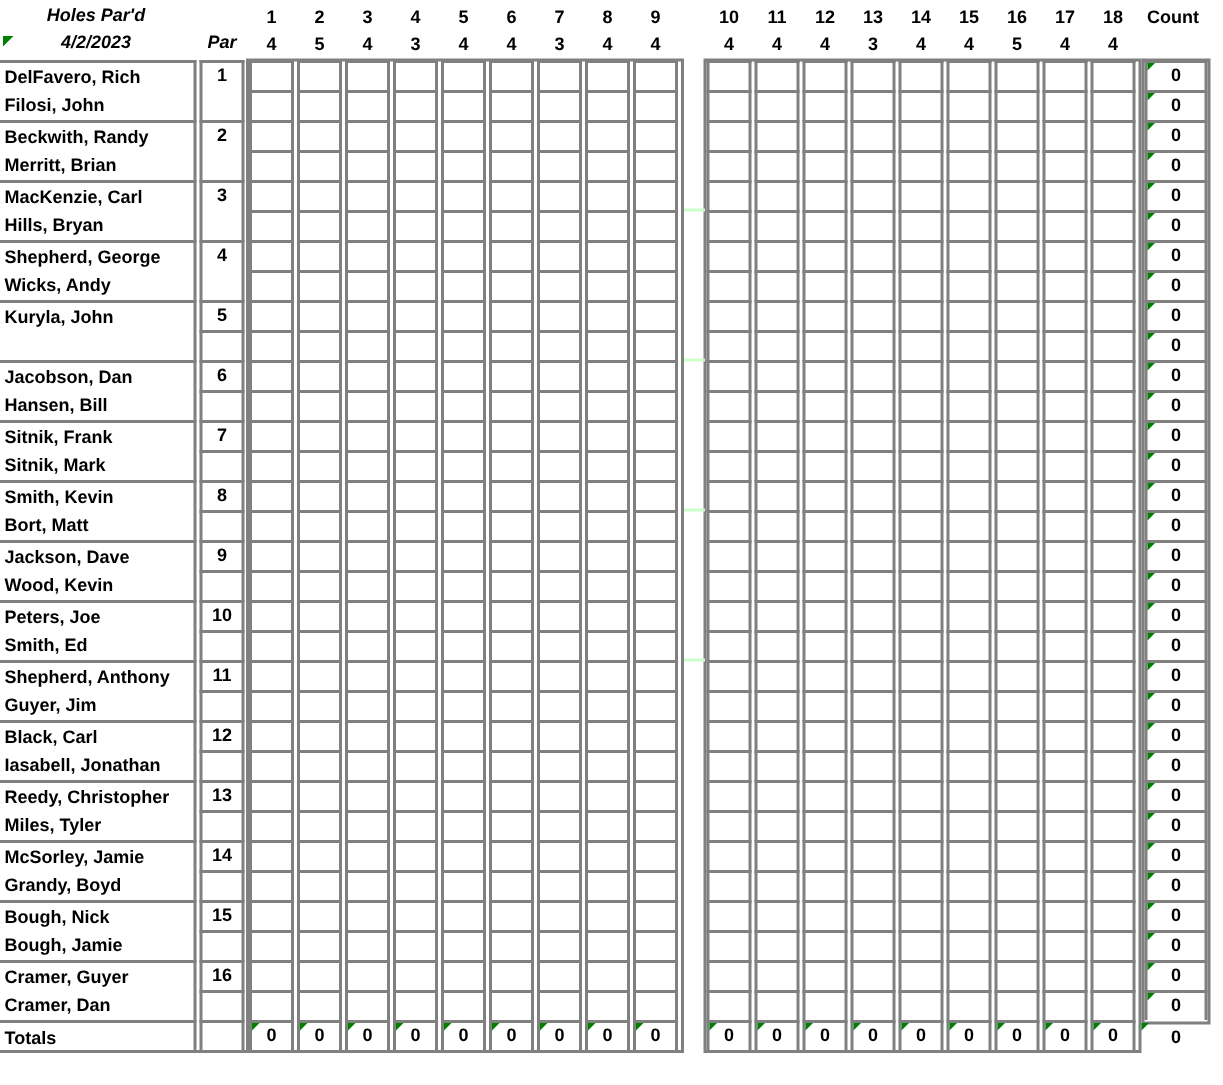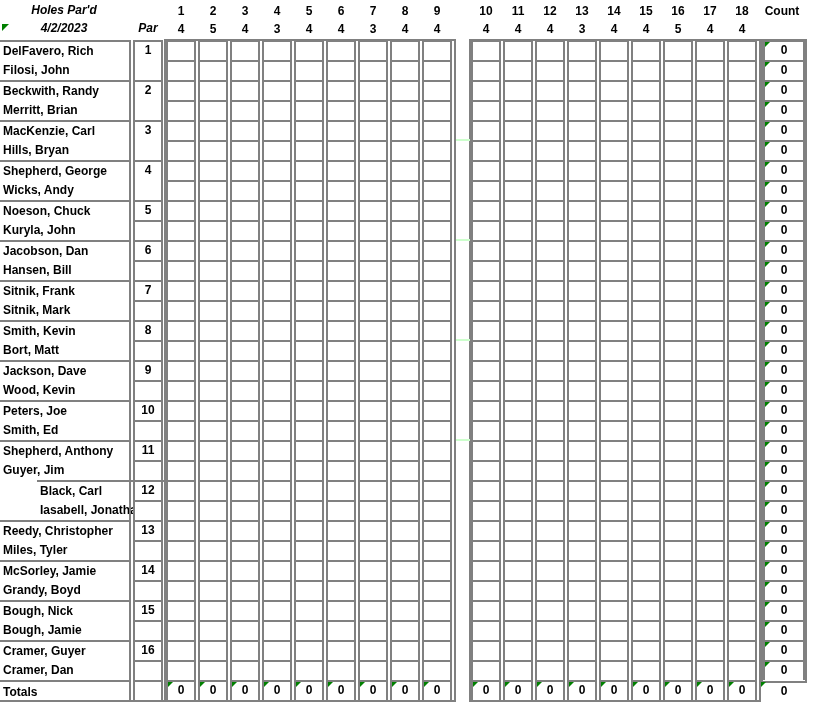--- a/index.html
+++ b/index.html
@@ -245,21 +245,20 @@
       <div class="cell" style="left: 326px; top: 180px;"></div>
       <div class="cell" style="left: 631px; top: 180px;"></div>
       <div class="cell" style="left: 358px; top: 180px;"></div>
       <div class="cell" style="left: 663px; top: 180px;"></div>
       <div class="cell" style="left: 390px; top: 180px;"></div>
       <div class="cell" style="left: 695px; top: 180px;"></div>
       <div class="cell" style="left: 422px; top: 180px;"></div>
       <div class="cell" style="left: 727px; top: 180px;"></div>
       <div class="count-cell" style="top: 180px;">0<span class="tri"></span></div>
       <div class="name-block" style="top: 200px;">
-        <div class="name-line">Noeson, Chuck</div>
         <div class="name-line">Kuryla, John</div>
       </div>
       <div class="par-box" style="top: 200px; height: 20px;">5</div>
       <div class="par-box" style="top: 220px; height: 20px;"></div>
       <div class="cell" style="left: 166px; top: 200px;"></div>
       <div class="cell" style="left: 471px; top: 200px;"></div>
       <div class="cell" style="left: 198px; top: 200px;"></div>
       <div class="cell" style="left: 503px; top: 200px;"></div>
       <div class="cell" style="left: 230px; top: 200px;"></div>
       <div class="cell" style="left: 535px; top: 200px;"></div>
@@ -552,21 +551,21 @@
       <div class="cell" style="left: 599px; top: 460px;"></div>
       <div class="cell" style="left: 326px; top: 460px;"></div>
       <div class="cell" style="left: 631px; top: 460px;"></div>
       <div class="cell" style="left: 358px; top: 460px;"></div>
       <div class="cell" style="left: 663px; top: 460px;"></div>
       <div class="cell" style="left: 390px; top: 460px;"></div>
       <div class="cell" style="left: 695px; top: 460px;"></div>
       <div class="cell" style="left: 422px; top: 460px;"></div>
       <div class="cell" style="left: 727px; top: 460px;"></div>
       <div class="count-cell" style="top: 460px;">0<span class="tri"></span></div>
-      <div class="name-block" style="top: 480px; margin-left: 37px;">
+      <div class="name-block" style="top: 480px;">
         <div class="name-line">Black, Carl</div>
         <div class="name-line">Iasabell, Jonathan</div>
       </div>
       <div class="par-box" style="top: 480px; height: 20px;">12</div>
       <div class="par-box" style="top: 500px; height: 20px;"></div>
       <div class="cell" style="left: 166px; top: 480px;"></div>
       <div class="cell" style="left: 471px; top: 480px;"></div>
       <div class="cell" style="left: 198px; top: 480px;"></div>
       <div class="cell" style="left: 503px; top: 480px;"></div>
       <div class="cell" style="left: 230px; top: 480px;"></div>

